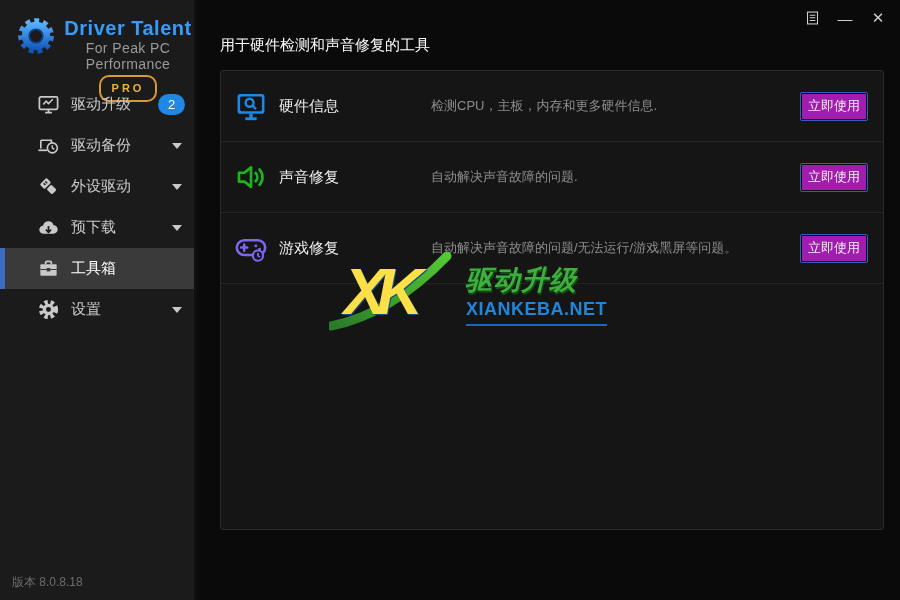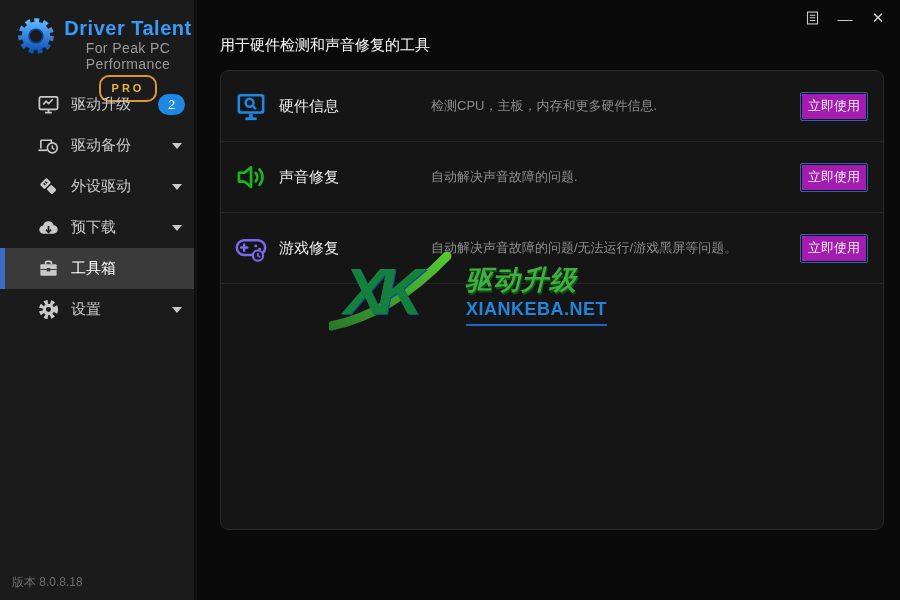--- a/index.html
+++ b/index.html
@@ -56,21 +56,21 @@
   
   .main { position:absolute; left:200px; top:0; right:0; bottom:0; background:#0a0a0a; }
   .win-controls { position:absolute; top:7px; right:10px; display:flex; align-items:center; }
   .ctrl { width:24px; height:22px; display:flex; align-items:center; justify-content:center;
           color:#cfcfcf; margin-left:9px; cursor:pointer; font-size:15px; }
   .ctrl svg { width:15px; height:16px; }
   .main-title { position:absolute; left:20px; top:36px; color:#fdfdfd; font-size:15px; }
 
   .panel {
     position:absolute; left:20px; top:70px; width:664px; height:460px;
-    background:#151515; border:1px solid #2b2b2b; border-radius:9px;
+    background:#151515; border:1px solid #2b2b2b; border-radius:3px;
   }
   .card {
     height:71px; display:flex; align-items:center;
     border-bottom:1px solid #242424; padding:0 15px 0 13px;
   }
   .card-icon { width:45px; flex:0 0 auto; }
   .card-icon svg { width:34px; height:34px; display:block; }
   .card-title { width:152px; color:#ededed; font-size:15px; flex:0 0 auto; }
   .card-desc { flex:1; color:#8d8d8d; font-size:13px; padding-right:8px; }
   .card-btn {
@@ -79,21 +79,21 @@
     box-shadow:inset 0 0 0 1px #0a0d14;
     color:#f0f0f0; font-size:13px; font-family:inherit; cursor:pointer;
     display:flex; align-items:center; justify-content:center;
   }
 
   
   .watermark { position:absolute; left:108px; top:183px; width:300px; height:90px; }
   .wm-swoosh { position:absolute; left:0; top:-10px; width:150px; height:90px; }
   .wm-xk {
     position:absolute; left:15px; top:2px; font-size:64px; font-weight:bold; font-style:italic;
-    color:#15803d; letter-spacing:-10px; line-height:72px;
+    color:#fde047; letter-spacing:-10px; line-height:72px;
     text-shadow:1px 1px 0 #0c4f8a;
   }
   .wm-name {
     position:absolute; left:136px; top:8px; color:#3faf3f; font-size:27px; font-weight:bold;
     font-style:italic; letter-spacing:1px; text-shadow:1px 2px 1px #155515;
   }
   .wm-url {
     position:absolute; left:137px; top:45px; color:#1f86dc; font-size:18px; font-weight:bold;
     letter-spacing:.5px; border-bottom:2px solid #1a66c8; padding-bottom:4px;
   }

